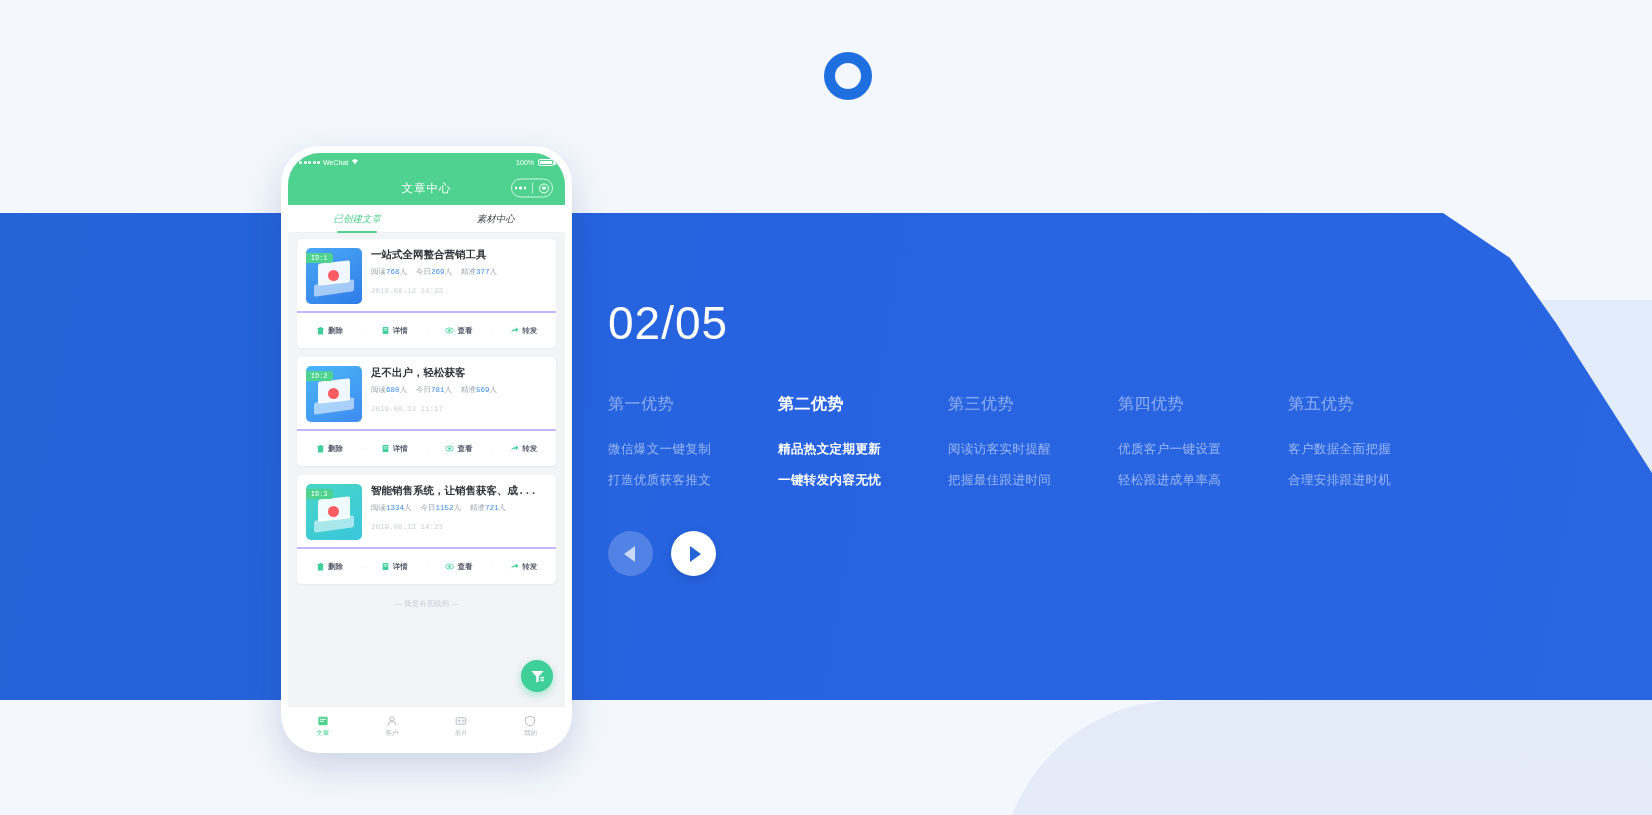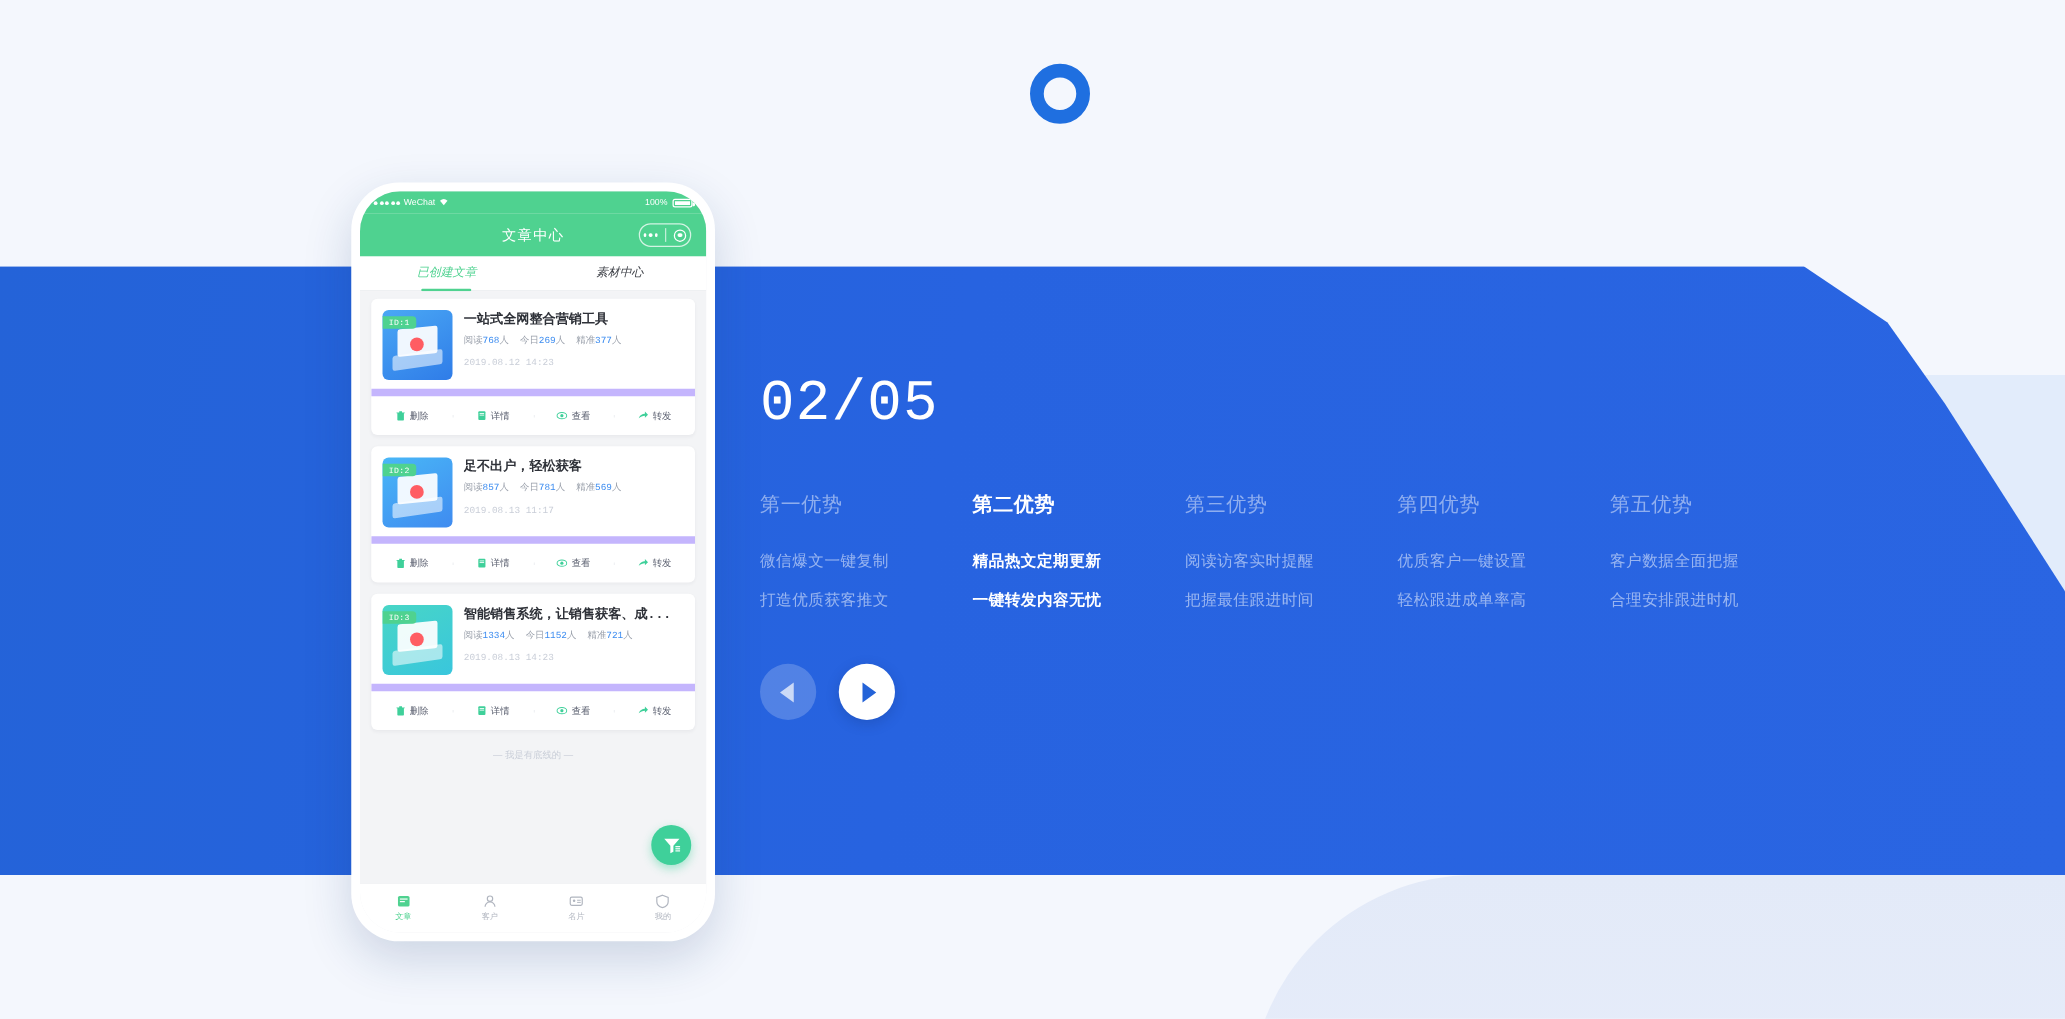--- a/index.html
+++ b/index.html
@@ -153,22 +153,22 @@
   .art-meta { flex: 1; padding-left: 9px; min-width: 0; }
   .art-title {
     font-size: 10.5px; font-weight: bold; color: #2e3138;
     white-space: nowrap; overflow: hidden; text-overflow: ellipsis;
     margin-bottom: 5px;
   }
   .art-stats { font-size: 7.5px; color: #9aa0ab; margin-bottom: 10px; }
   .art-stats b { color: #3c8cf0; font-weight: normal; }
   .art-date { font-size: 7.5px; color: #c9ced8; }
   .art-actions {
-    display: flex; border-top: 6px solid #c4b5fd;
-    height: 37px; align-items: center;
+    display: flex; border-top: 2px solid #c4b5fd;
+    height: 37px; align-items: center; font-weight: bold;
   }
   .art-act {
     flex: 1; display: flex; align-items: center; justify-content: center;
     gap: 3px; font-size: 7.5px; color: #5b6070; position: relative;
   }
   .art-act + .art-act::before {
     content: ""; position: absolute; left: 0; top: 4px; bottom: 4px;
     width: 1px; background: #f0f1f4;
   }
   .act-ico { width: 9px; height: 9px; display: block; }
@@ -195,21 +195,21 @@
   .tb-ico { width: 12px; height: 12px; display: block; }
 
   
   .content {
     position: absolute; left: 608px; top: 300px; z-index: 4;
     width: 1000px;
   }
   .counter {
     font-size: 46px; color: #ffffff; font-weight: 400;
     letter-spacing: 1px; line-height: 1; margin-bottom: 48px;
-    font-family: Liberation Mono, monospace;
+    font-family: Liberation Sans, sans-serif;
   }
   .adv-cols { display: flex; }
   .adv-col { width: 170px; flex: 0 0 170px; }
   .adv-head {
     font-size: 16px; color: rgba(255,255,255,.48);
     margin-bottom: 26px; letter-spacing: .5px;
   }
   .adv-col.active .adv-head { color: #ffffff; font-weight: bold; }
   .adv-line {
     font-size: 12.5px; color: rgba(255,255,255,.52);
@@ -352,21 +352,21 @@
         <div class="art-top">
           <div class="art-thumb t2">
             <span class="shape-b"></span>
             <span class="shape-a"></span>
             <span class="shape-c"></span>
             <span class="id-badge">ID:2</span>
           </div>
           <div class="art-meta">
             <div class="art-title">足不出户，轻松获客</div>
             <div class="art-stats">
-              <span>阅读</span><b>857</b><span>人</span>&nbsp;
+              <span>阅读</span><b>680</b><span>人</span>&nbsp;
               <span>今日</span><b>781</b><span>人</span>&nbsp;
               <span>精准</span><b>569</b><span>人</span>
             </div>
             <div class="art-date">2019.08.13  11:17</div>
           </div>
         </div>
         <div class="art-actions">
           <div class="art-act">
             <svg class="act-ico" viewBox="0 0 12 12">
                 <path d="M2.5 3.2h7v7.2a.8.8 0 0 1-.8.8H3.3a.8.8 0 0 1-.8-.8z M4.5 1.2h3v1.4h-3z M1.6 2.7h8.8v.8H1.6z" fill="#3fd09a"></path>

